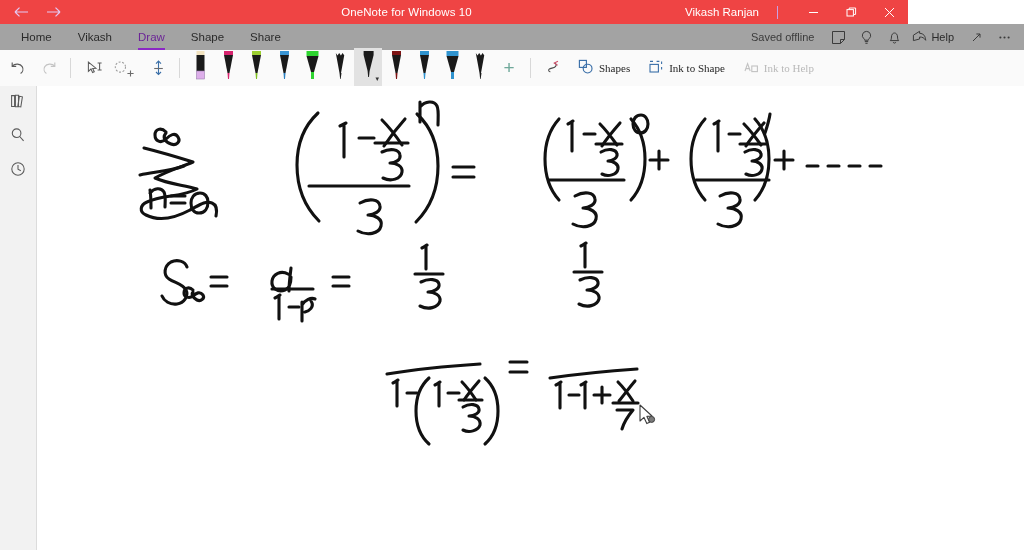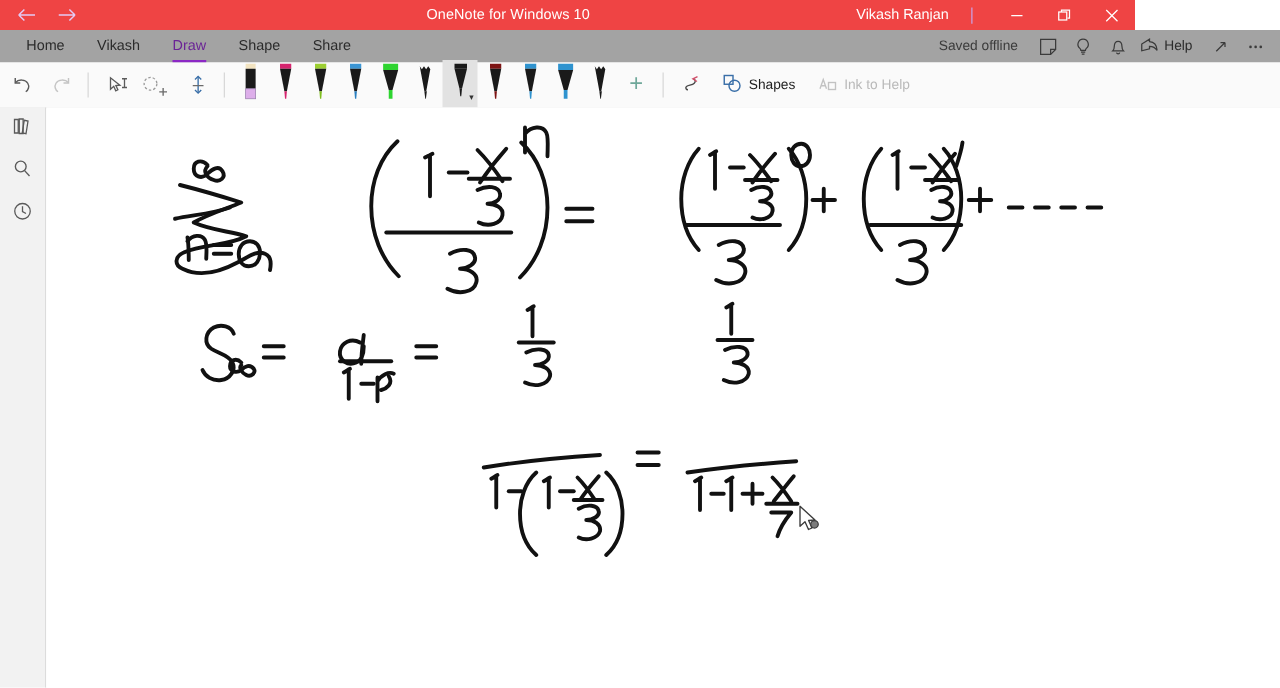--- a/index.html
+++ b/index.html
@@ -83,21 +83,21 @@
   .pen svg{display:block;}
   .chev{
     position:absolute;right:3px;bottom:4px;font-size:7px;color:#333;line-height:1;
   }
   .addpen{
     width:30px;height:30px;display:flex;align-items:center;justify-content:center;
     color:#6fa89a;font-size:19px;font-weight:300;
   }
   .tb-text{
     display:flex;align-items:center;gap:5px;font-size:11px;color:#1f1f1f;
-    padding:0 9px;height:30px;
+    padding:0 9px;height:30px;font-family:Liberation Serif, serif;
   }
   .tb-text.disabled{color:#b9b9b9;}
 
   
   .rail{
     position:absolute;left:0;top:86px;width:36px;height:464px;
     background:#f2f2f2;border-right:1px solid #dcdcdc;
   }
   .rail-item{
     width:36px;height:34px;display:flex;align-items:center;justify-content:center;
@@ -361,20 +361,29 @@
     <div class="tb-text">
       <span>
         <svg width="16" height="16" viewBox="0 0 16 16" fill="none" stroke="#3a6fa8" stroke-width="1.15">
           <rect x="1.4" y="1.4" width="7" height="7"></rect>
             <circle cx="9.6" cy="9.6" r="4.4"></circle>
         </svg>
       </span>
       <span>Shapes</span>
     </div>
 
+    <div class="tb-text">
+      <span>
+        <svg width="16" height="16" viewBox="0 0 16 16" fill="none" stroke="#3a6fa8" stroke-width="1.1">
+          <path d="M2 2.4 H5 M8.6 2.4 H11.4 M13.6 2.4 V5 M13.6 8 V10.6" stroke-dasharray="0"></path>
+          <rect x="2" y="5.4" width="8.4" height="7.6"></rect>
+        </svg>
+      </span>
+      <span>Ink to Shape</span>
+    </div>
 
     <div class="tb-text disabled">
       <span>
         <svg width="16" height="16" viewBox="0 0 16 16" fill="none" stroke="#c2c2c2" stroke-width="1.1">
           <path d="M2 12 L4.6 4.6 L7.2 12 M3 9.6 H6.4"></path>
           <rect x="8.8" y="7" width="5.6" height="5.6"></rect>
         </svg>
       </span>
       <span>Ink to Help</span>
     </div>

